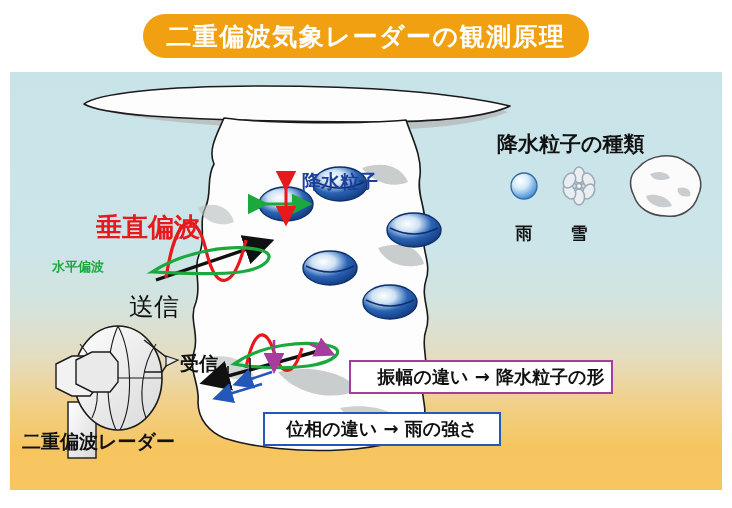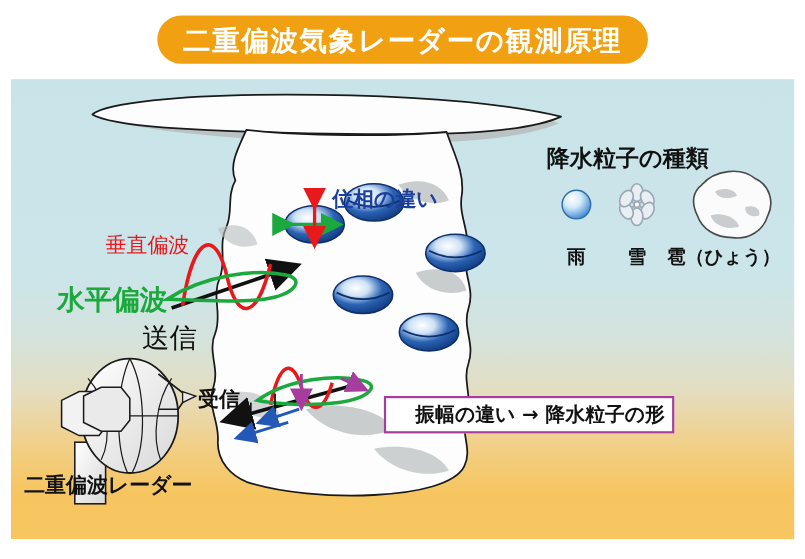--- a/index.html
+++ b/index.html
@@ -55,22 +55,22 @@
   #panel-svg { position: absolute; left: 0; top: 0; }
 
   
   .lbl {
     position: absolute;
     white-space: nowrap;
     line-height: 1;
     font-family: "DejaVu Sans", "Liberation Sans", sans-serif;
     text-align: center;
   }
-  #lbl-vertical   { left: 86px;  top: 142px; font-size: 19px; font-weight: normal; color: #e8191c; }
-  #lbl-horizontal { left: 42px;  top: 188px; font-size: 25px; font-weight: bold; color: #1ba83c; }
+  #lbl-vertical   { left: 86px;  top: 142px; font-size: 26px; font-weight: bold; color: #e8191c; }
+  #lbl-horizontal { left: 42px;  top: 188px; font-size: 13px; font-weight: bold; color: #1ba83c; }
   #lbl-transmit   { left: 119px; top: 222px; font-size: 25px; font-weight: normal; color: #111111; }
   #lbl-receive    { left: 170px; top: 282px; font-size: 19px; font-weight: bold; color: #111111; }
   #lbl-particles  { left: 292px; top: 100px; font-size: 19px; font-weight: bold; color: #1b3f9c; }
   #lbl-radar      { left: 12px;  top: 360px; font-size: 19px; font-weight: bold; color: #111111; }
 
   #lbl-legend-title { left: 487px; top: 62px; font-size: 21px; font-weight: bold; color: #111111; }
   .legend-cap {
     position: absolute;
     font-size: 17px; font-weight: bold; color: #111111;
     text-align: center; white-space: nowrap;
@@ -277,26 +277,28 @@
           <path d="M668,116 C676,114 682,118 680,124 C672,126 666,122 668,116 Z" fill="#c9cdd0"></path>
           <path d="M636,124 C646,120 660,126 662,134 C650,138 638,132 636,124 Z" fill="#c9cdd0"></path>
         </g>
       </g>
     </svg>
 
     <span class="lbl" id="lbl-vertical">垂直偏波</span>
     <span class="lbl" id="lbl-horizontal">水平偏波</span>
     <span class="lbl" id="lbl-transmit">送信</span>
     <span class="lbl" id="lbl-receive">受信</span>
-    <span class="lbl" id="lbl-particles">位相の違い</span>
+    <span class="lbl" id="lbl-particles">降水粒子</span>
     <span class="lbl" id="lbl-radar">二重偏波レーダー</span>
 
     <span class="lbl" id="lbl-legend-title">降水粒子の種類</span>
     <span class="legend-cap" id="cap-rain">雨</span>
     <span class="legend-cap" id="cap-snow">雪</span>
-    <span class="legend-cap" id="cap-hail">雹（ひょう）</span>
 
     <div class="callout" id="callout-amp">
       <span>振幅の違い → 降水粒子の形</span>
     </div>
+    <div class="callout" id="callout-phase">
+      <span>位相の違い → 雨の強さ</span>
+    </div>
 
   </div>
 </div>
 
 </body></html>

